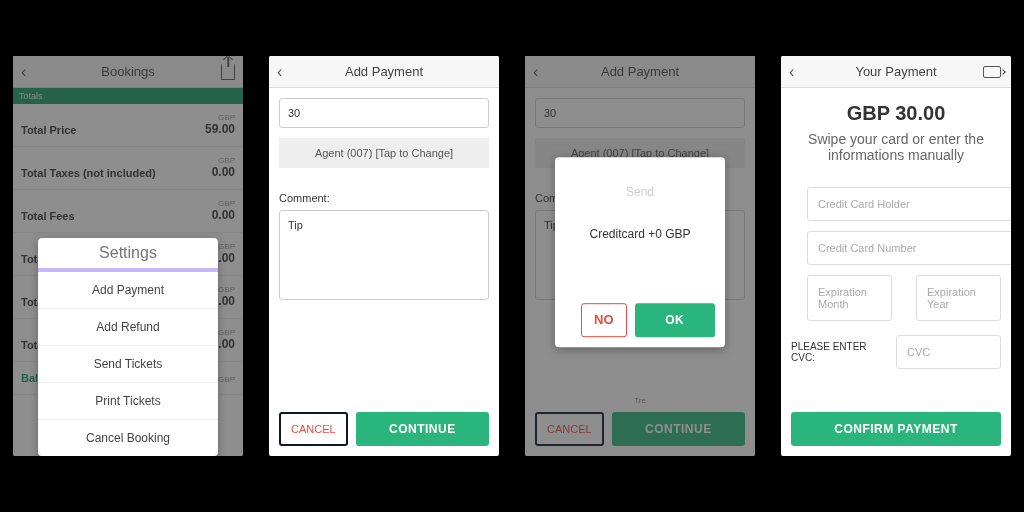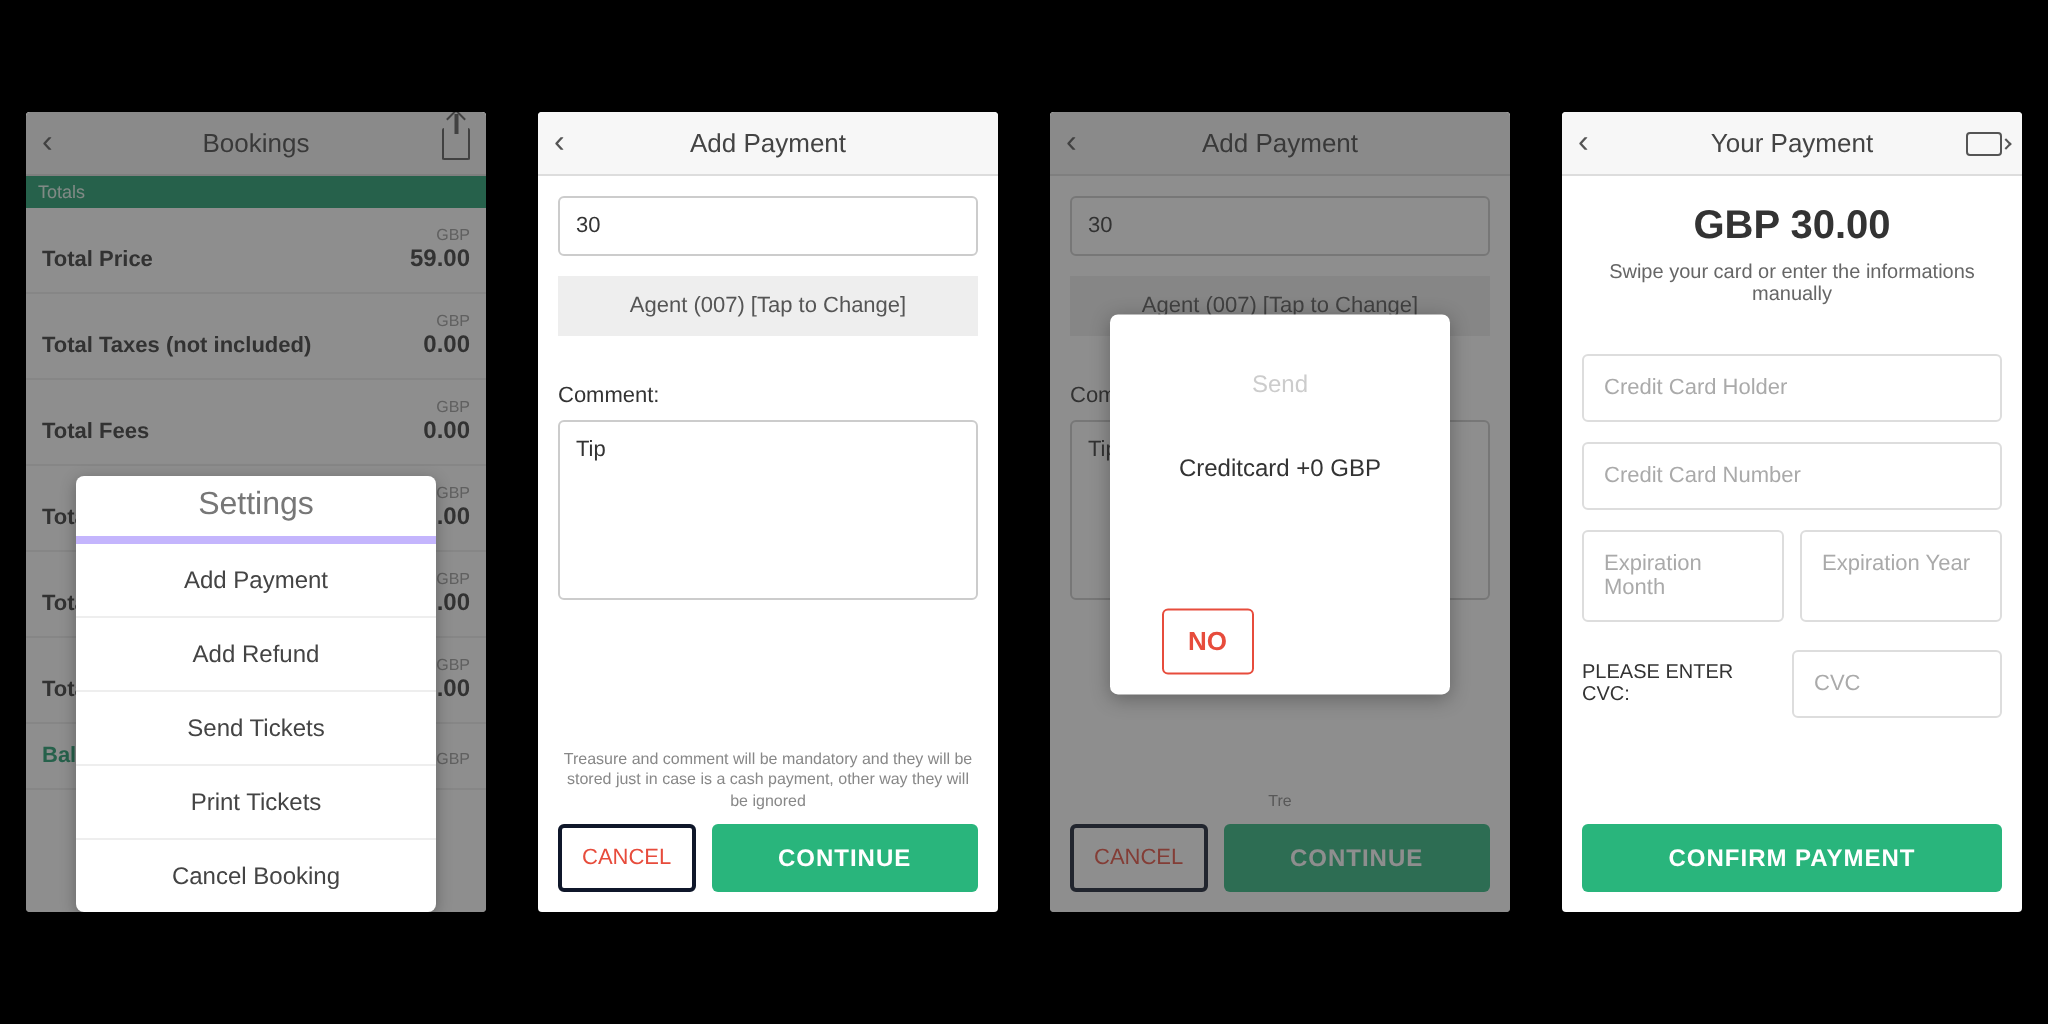--- a/index.html
+++ b/index.html
@@ -211,22 +211,22 @@
     flex-direction:column;
     padding: 14px 10px 10px;
   }
   .modal-opt { text-align:center; padding: 14px 0; font-size: 12px; color:#333;}
   .modal-opt.disabled { color:#ccc; }
   .modal-foot { margin-top:auto; display:flex; gap:8px; }
   .btn-no { border:1px solid #e74c3c; color:#e74c3c; background:#fff; border-radius:3px; padding:8px 12px; font-size:13px; font-weight:600; cursor:pointer;margin-left:16px;}
 
   
   .pay-amount { text-align:center; font-size: 20px; font-weight: 800; padding: 14px 0 6px;}
-  .pay-sub { text-align:center; font-size: 10px; color:#666; padding: 0 18px 14px;}
-  .field { width:100%; border:1px solid #ddd; border-radius:3px; padding:10px; font-size:11px; margin-bottom:10px; color:#aaa;}
+  .pay-sub { text-align:center; font-size: 14px; color:#666; padding: 0 18px 14px;}
+  .field { width:100%; border:1px solid #ddd; border-radius:3px; padding:10px; font-size:11px; margin-bottom:10px; color:#aaa;margin-left:16px;}
   .two { display:flex; gap:8px;}
   .half { width:50%;}
   .cvc-row { display:flex; align-items:center; gap:10px; margin-top:4px;}
   .cvc-lbl { font-size:10px; color:#333; flex:1;}
 </style>
 </head>
 <body>
 
 <div class="phone">
   <div class="hdr">
@@ -282,21 +282,20 @@
     <span class="back">‹</span>
     <span>Add Payment</span>
   </div>
   <div class="pad">
     <div class="input">30</div>
     <div class="agent-chip">Agent (007) [Tap to Change]</div>
     <div class="clabel">Comment:</div>
     <div class="textarea">Tip</div>
   </div>
   <div class="foot">
-    <div class="disclaimer">Treasure and comment will be mandatory and they will be stored just in case is a cash payment, other way they will be ignored</div>
     <div class="btnrow">
       <div class="btn-cancel">CANCEL</div>
       <div class="btn-primary">CONTINUE</div>
     </div>
   </div>
 </div>
 
 <div class="phone">
   <div class="hdr">
     <span class="back">‹</span>
@@ -314,20 +313,21 @@
       <div class="btn-cancel">CANCEL</div>
       <div class="btn-primary">CONTINUE</div>
     </div>
   </div>
   <div class="dim-overlay"></div>
   <div class="modal">
     <div class="modal-opt disabled">Send</div>
     <div class="modal-opt">Creditcard +0 GBP</div>
     <div class="modal-foot">
       <div class="btn-no">NO</div>
+      <div class="btn-primary">OK</div>
     </div>
   </div>
 </div>
 
 <div class="phone">
   <div class="hdr">
     <span class="back">‹</span>
     <span>Your Payment</span>
     <span class="cardreader"></span>
   </div>

